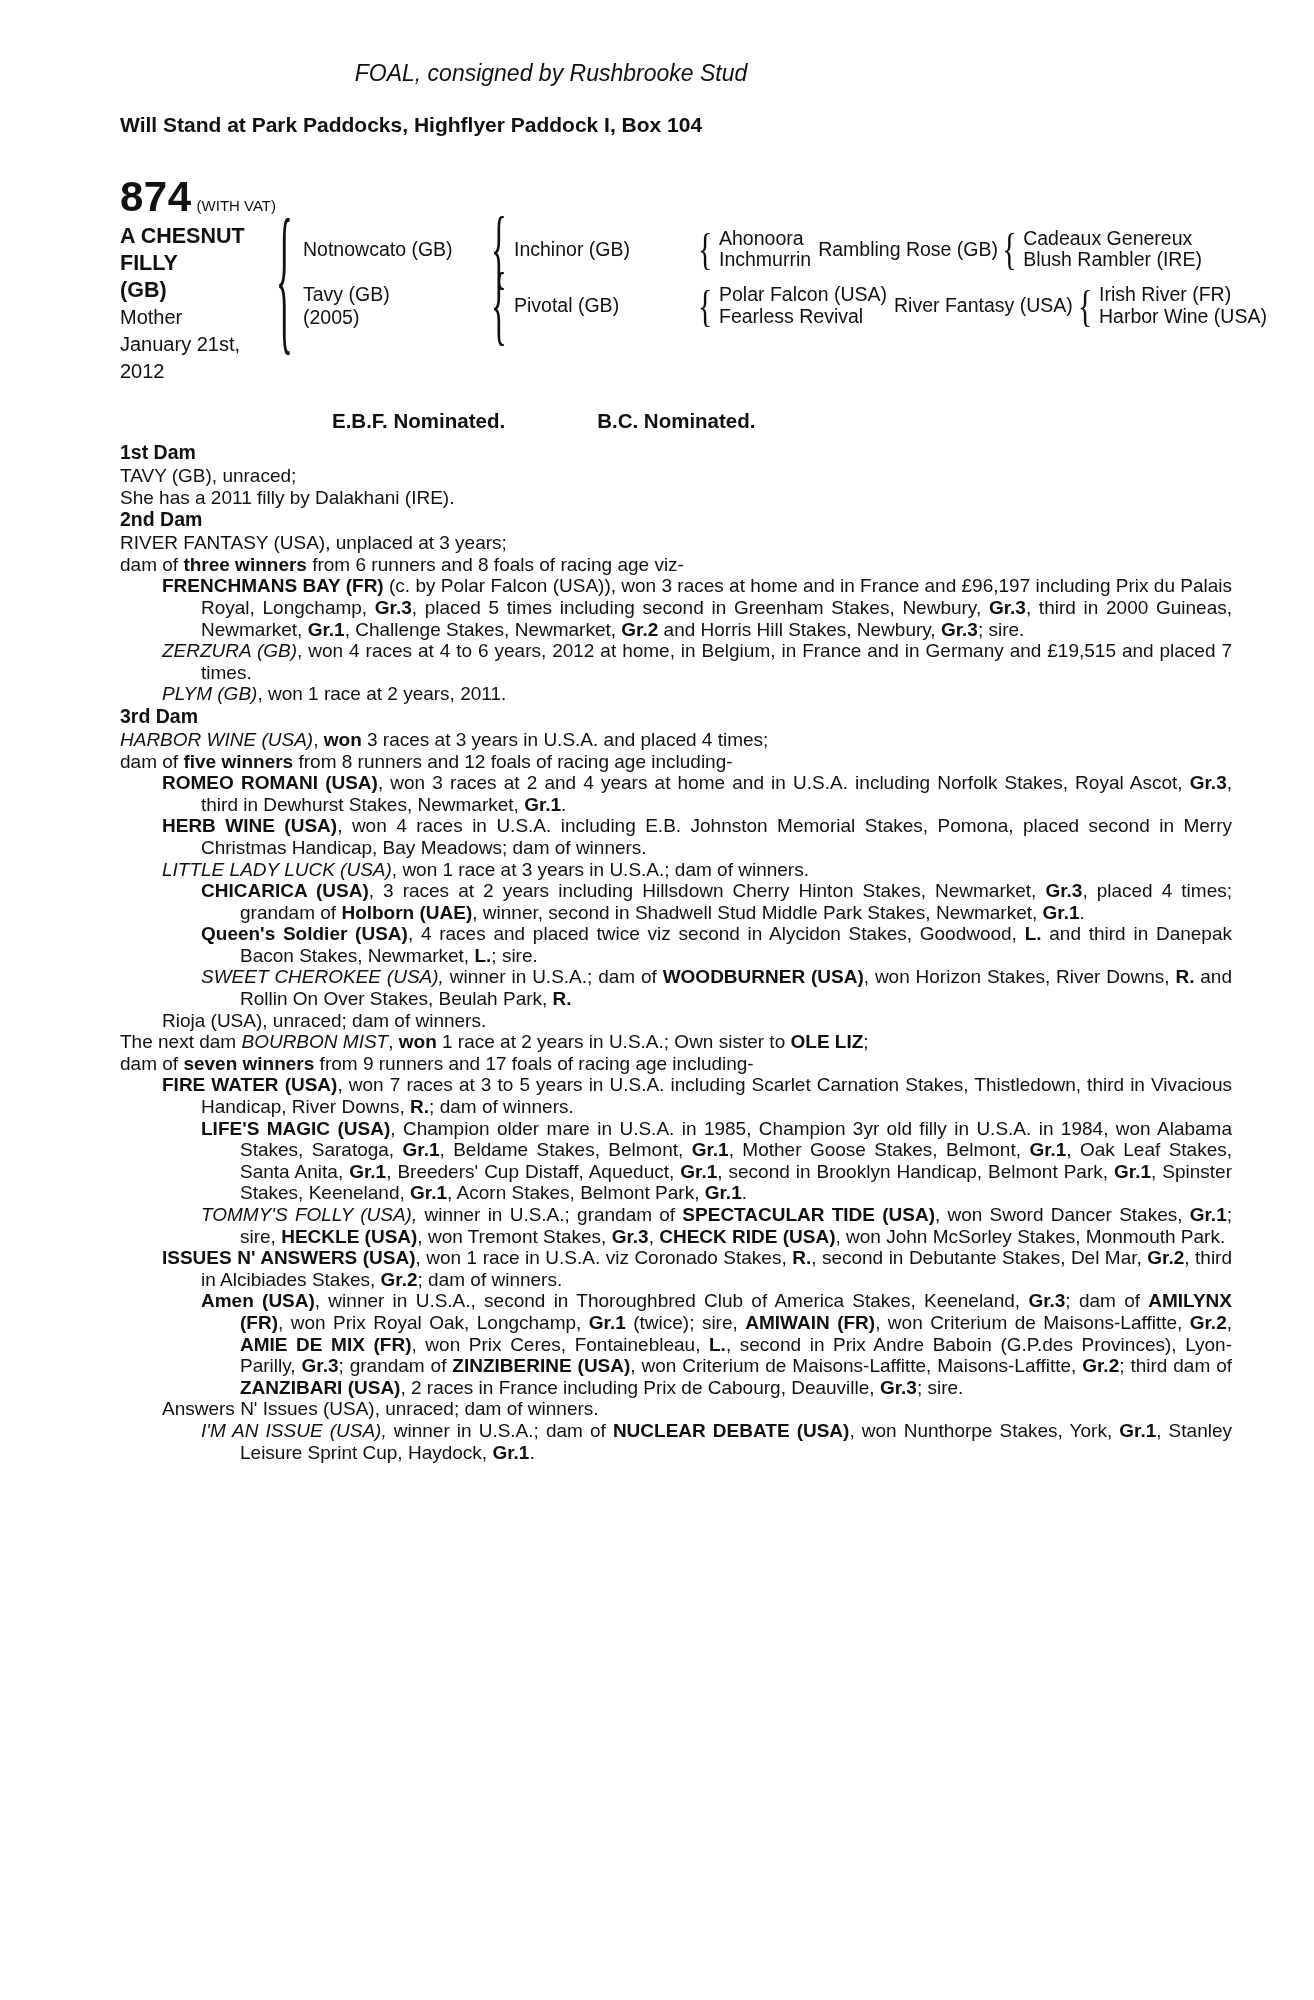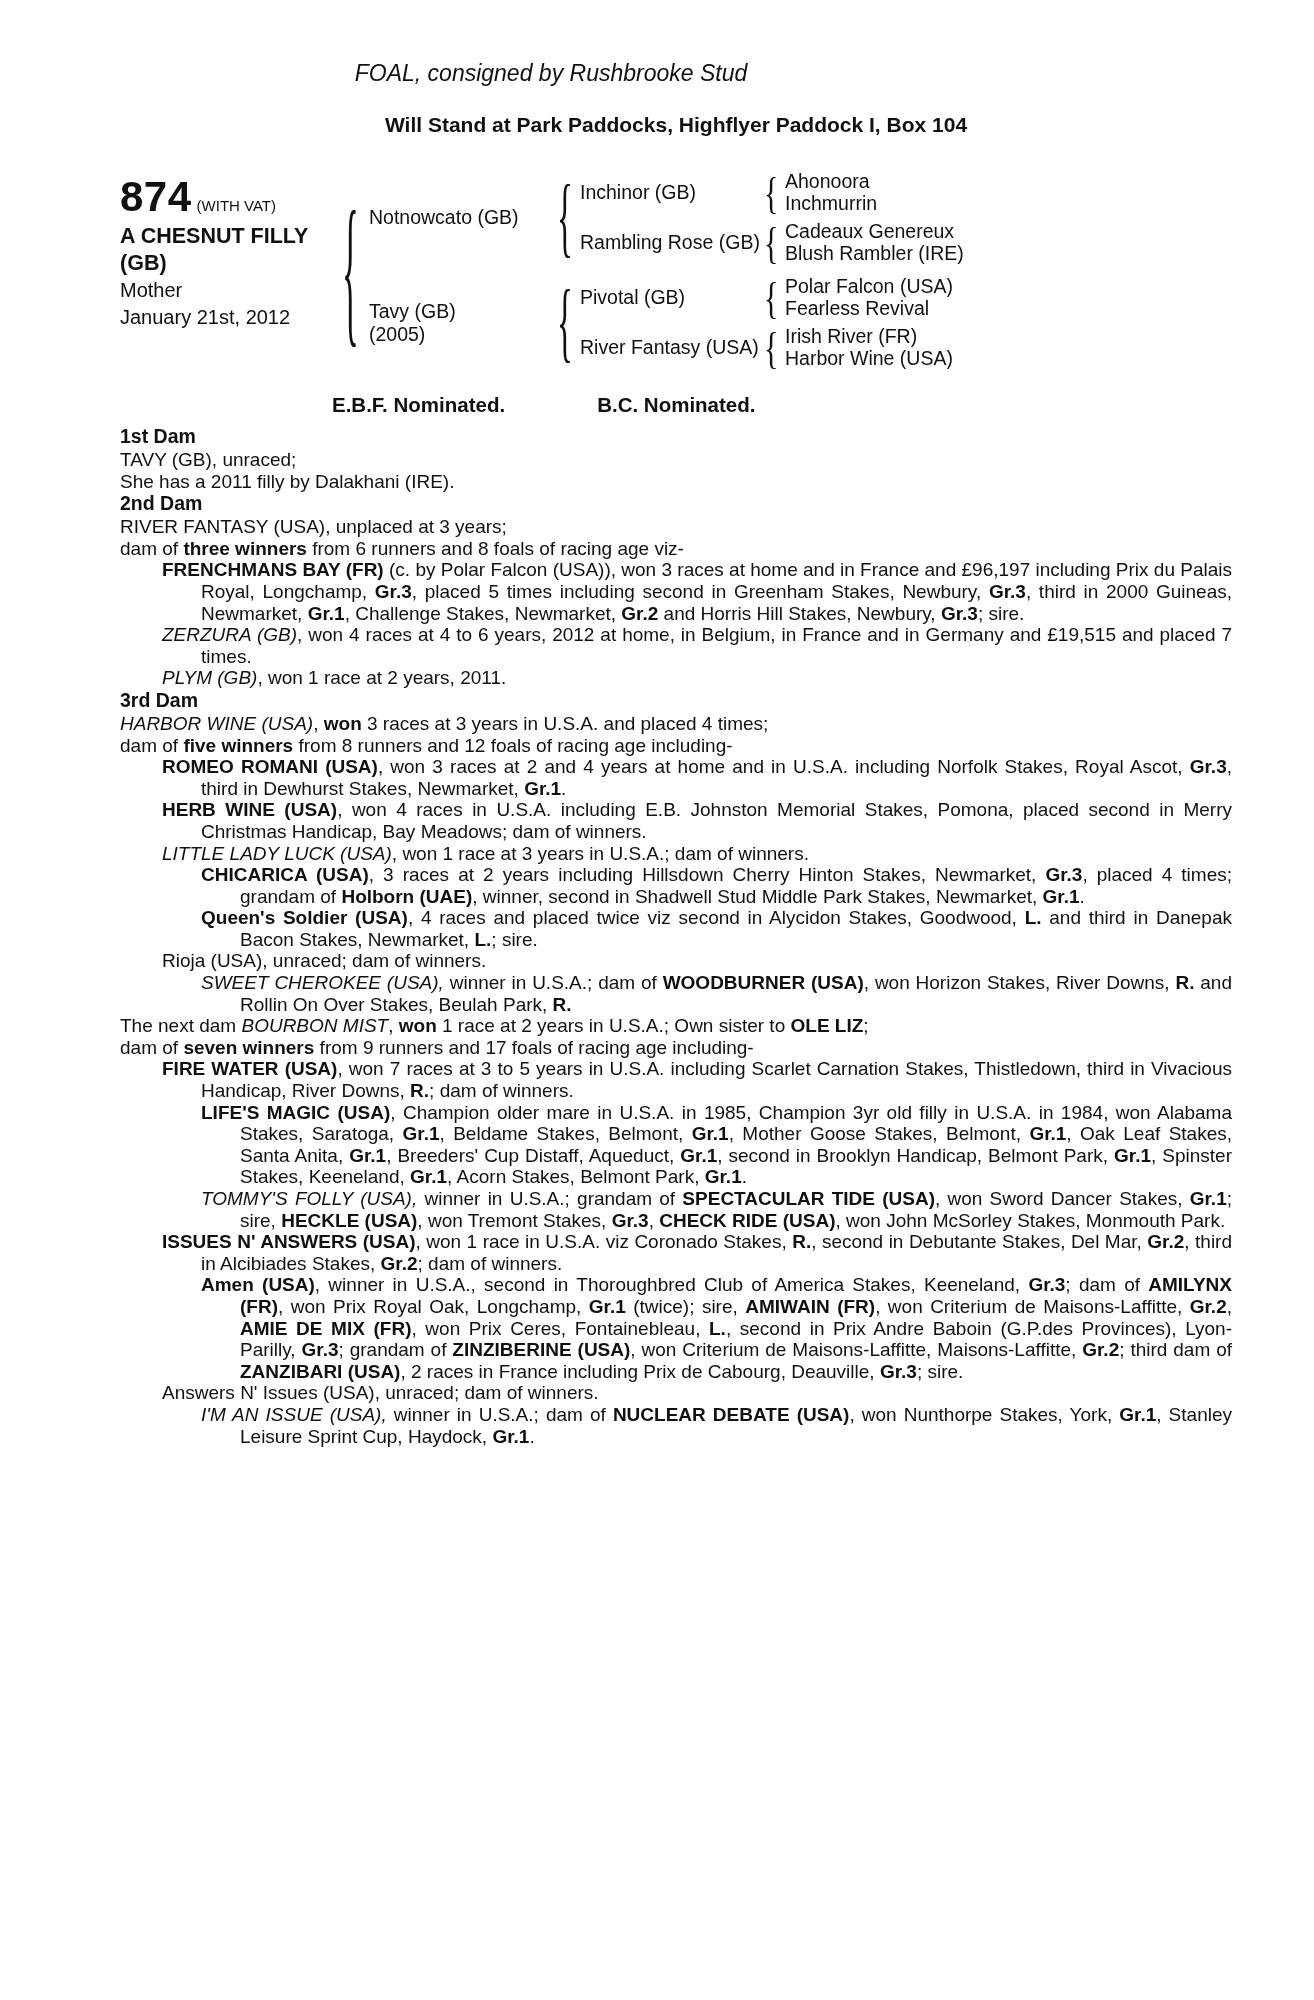--- a/index.html
+++ b/index.html
@@ -18,37 +18,36 @@
     font-style: italic;
     font-size: 23px;
     text-align: center;
     width: 862px;
     margin-bottom: 26px;
   }
   .stand {
     font-weight: bold;
     font-size: 21px;
     margin-bottom: 34px;
-    text-align: center;
   }
 
   
   .lot-row { display: flex; align-items: center; }
   .lot-left { width: 222px; align-self: flex-start; padding-top: 2px; }
   .lot-number-row { margin-bottom: 2px; white-space: nowrap; }
   .lot-number { font-size: 42px; font-weight: bold; letter-spacing: 0.5px; }
   .lot-vat { font-size: 15px; margin-left: 5px; }
   .lot-name { font-weight: bold; font-size: 21.5px; line-height: 27px; }
   .lot-foaled { font-size: 20px; line-height: 27px; }
 
   .tree { display: flex; align-items: center; }
   .halves { display: flex; flex-direction: column; gap: 12px; }
   .half { display: flex; align-items: center; }
   .pname { width: 188px; font-size: 19.5px; line-height: 23px; }
-  .kids { display: flex; flex-direction: column; gap: 7px; }
+  .kids { display: flex; gap: 7px; }
   .kid { display: flex; align-items: center; }
   .kname { width: 184px; font-size: 19.5px; white-space: nowrap; }
   .gc { font-size: 19.5px; line-height: 21.5px; white-space: nowrap; }
 
   .brace {
     font-family: "Liberation Serif", serif;
     display: inline-block;
     line-height: 1;
     flex: 0 0 auto;
   }
@@ -177,22 +176,22 @@
       </div>
       <div class="section">
         <div class="sec-heading">3rd Dam</div>
         <p class="para indent-0"><span class="i">HARBOR WINE (USA)</span><span>, </span><span class="b">won</span><span> 3 races at 3 years in U.S.A. and placed 4 times;</span></p>
         <p class="para indent-0"><span>dam of </span><span class="b">five winners</span><span> from 8 runners and 12 foals of racing age including-</span></p>
         <p class="para indent-1"><span class="b">ROMEO ROMANI (USA)</span><span>, won 3 races at 2 and 4 years at home and in U.S.A. including Norfolk Stakes, Royal Ascot, </span><span class="b">Gr.3</span><span>, third in Dewhurst Stakes, Newmarket, </span><span class="b">Gr.1</span><span>.</span></p>
         <p class="para indent-1"><span class="b">HERB WINE (USA)</span><span>, won 4 races in U.S.A. including E.B. Johnston Memorial Stakes, Pomona, placed second in Merry Christmas Handicap, Bay Meadows; dam of winners.</span></p>
         <p class="para indent-1"><span class="i">LITTLE LADY LUCK (USA)</span><span>, won 1 race at 3 years in U.S.A.; dam of winners.</span></p>
         <p class="para indent-2"><span class="b">CHICARICA (USA)</span><span>, 3 races at 2 years including Hillsdown Cherry Hinton Stakes, Newmarket, </span><span class="b">Gr.3</span><span>, placed 4 times; grandam of </span><span class="b">Holborn (UAE)</span><span>, winner, second in Shadwell Stud Middle Park Stakes, Newmarket, </span><span class="b">Gr.1</span><span>.</span></p>
         <p class="para indent-2"><span class="b">Queen's Soldier (USA)</span><span>, 4 races and placed twice viz second in Alycidon Stakes, Goodwood, </span><span class="b">L.</span><span> and third in Danepak Bacon Stakes, Newmarket, </span><span class="b">L.</span><span>; sire.</span></p>
+        <p class="para indent-2"><span class="i">SWEET CHEROKEE (USA),</span><span> winner in U.S.A.; dam of </span><span class="b">WOODBURNER (USA)</span><span>, won Horizon Stakes, River Downs, </span><span class="b">R.</span><span> and Rollin On Over Stakes, Beulah Park, </span><span class="b">R.</span></p>
         <p class="para indent-1"><span>Rioja (USA), unraced; dam of winners.</span></p>
-        <p class="para indent-2"><span class="i">SWEET CHEROKEE (USA),</span><span> winner in U.S.A.; dam of </span><span class="b">WOODBURNER (USA)</span><span>, won Horizon Stakes, River Downs, </span><span class="b">R.</span><span> and Rollin On Over Stakes, Beulah Park, </span><span class="b">R.</span></p>
       </div>
       <div class="section">
         <p class="para indent-0"><span>The next dam </span><span class="i">BOURBON MIST</span><span>, </span><span class="b">won</span><span> 1 race at 2 years in U.S.A.; Own sister to </span><span class="b">OLE LIZ</span><span>;</span></p>
         <p class="para indent-0"><span>dam of </span><span class="b">seven winners</span><span> from 9 runners and 17 foals of racing age including-</span></p>
         <p class="para indent-1"><span class="b">FIRE WATER (USA)</span><span>, won 7 races at 3 to 5 years in U.S.A. including Scarlet Carnation Stakes, Thistledown, third in Vivacious Handicap, River Downs, </span><span class="b">R.</span><span>; dam of winners.</span></p>
         <p class="para indent-2"><span class="b">LIFE'S MAGIC (USA)</span><span>, Champion older mare in U.S.A. in 1985, Champion 3yr old filly in U.S.A. in 1984, won Alabama Stakes, Saratoga, </span><span class="b">Gr.1</span><span>, Beldame Stakes, Belmont, </span><span class="b">Gr.1</span><span>, Mother Goose Stakes, Belmont, </span><span class="b">Gr.1</span><span>, Oak Leaf Stakes, Santa Anita, </span><span class="b">Gr.1</span><span>, Breeders' Cup Distaff, Aqueduct, </span><span class="b">Gr.1</span><span>, second in Brooklyn Handicap, Belmont Park, </span><span class="b">Gr.1</span><span>, Spinster Stakes, Keeneland, </span><span class="b">Gr.1</span><span>, Acorn Stakes, Belmont Park, </span><span class="b">Gr.1</span><span>.</span></p>
         <p class="para indent-2"><span class="i">TOMMY'S FOLLY (USA),</span><span> winner in U.S.A.; grandam of </span><span class="b">SPECTACULAR TIDE (USA)</span><span>, won Sword Dancer Stakes, </span><span class="b">Gr.1</span><span>; sire, </span><span class="b">HECKLE (USA)</span><span>, won Tremont Stakes, </span><span class="b">Gr.3</span><span>, </span><span class="b">CHECK RIDE (USA)</span><span>, won John McSorley Stakes, Monmouth Park.</span></p>
         <p class="para indent-1"><span class="b">ISSUES N' ANSWERS (USA)</span><span>, won 1 race in U.S.A. viz Coronado Stakes, </span><span class="b">R.</span><span>, second in Debutante Stakes, Del Mar, </span><span class="b">Gr.2</span><span>, third in Alcibiades Stakes, </span><span class="b">Gr.2</span><span>; dam of winners.</span></p>
         <p class="para indent-2"><span class="b">Amen (USA)</span><span>, winner in U.S.A., second in Thoroughbred Club of America Stakes, Keeneland, </span><span class="b">Gr.3</span><span>; dam of </span><span class="b">AMILYNX (FR)</span><span>, won Prix Royal Oak, Longchamp, </span><span class="b">Gr.1</span><span> (twice); sire, </span><span class="b">AMIWAIN (FR)</span><span>, won Criterium de Maisons-Laffitte, </span><span class="b">Gr.2</span><span>, </span><span class="b">AMIE DE MIX (FR)</span><span>, won Prix Ceres, Fontainebleau, </span><span class="b">L.</span><span>, second in Prix Andre Baboin (G.P.des Provinces), Lyon-Parilly, </span><span class="b">Gr.3</span><span>; grandam of </span><span class="b">ZINZIBERINE (USA)</span><span>, won Criterium de Maisons-Laffitte, Maisons-Laffitte, </span><span class="b">Gr.2</span><span>; third dam of </span><span class="b">ZANZIBARI (USA)</span><span>, 2 races in France including Prix de Cabourg, Deauville, </span><span class="b">Gr.3</span><span>; sire.</span></p>
         <p class="para indent-1"><span>Answers N' Issues (USA), unraced; dam of winners.</span></p>

